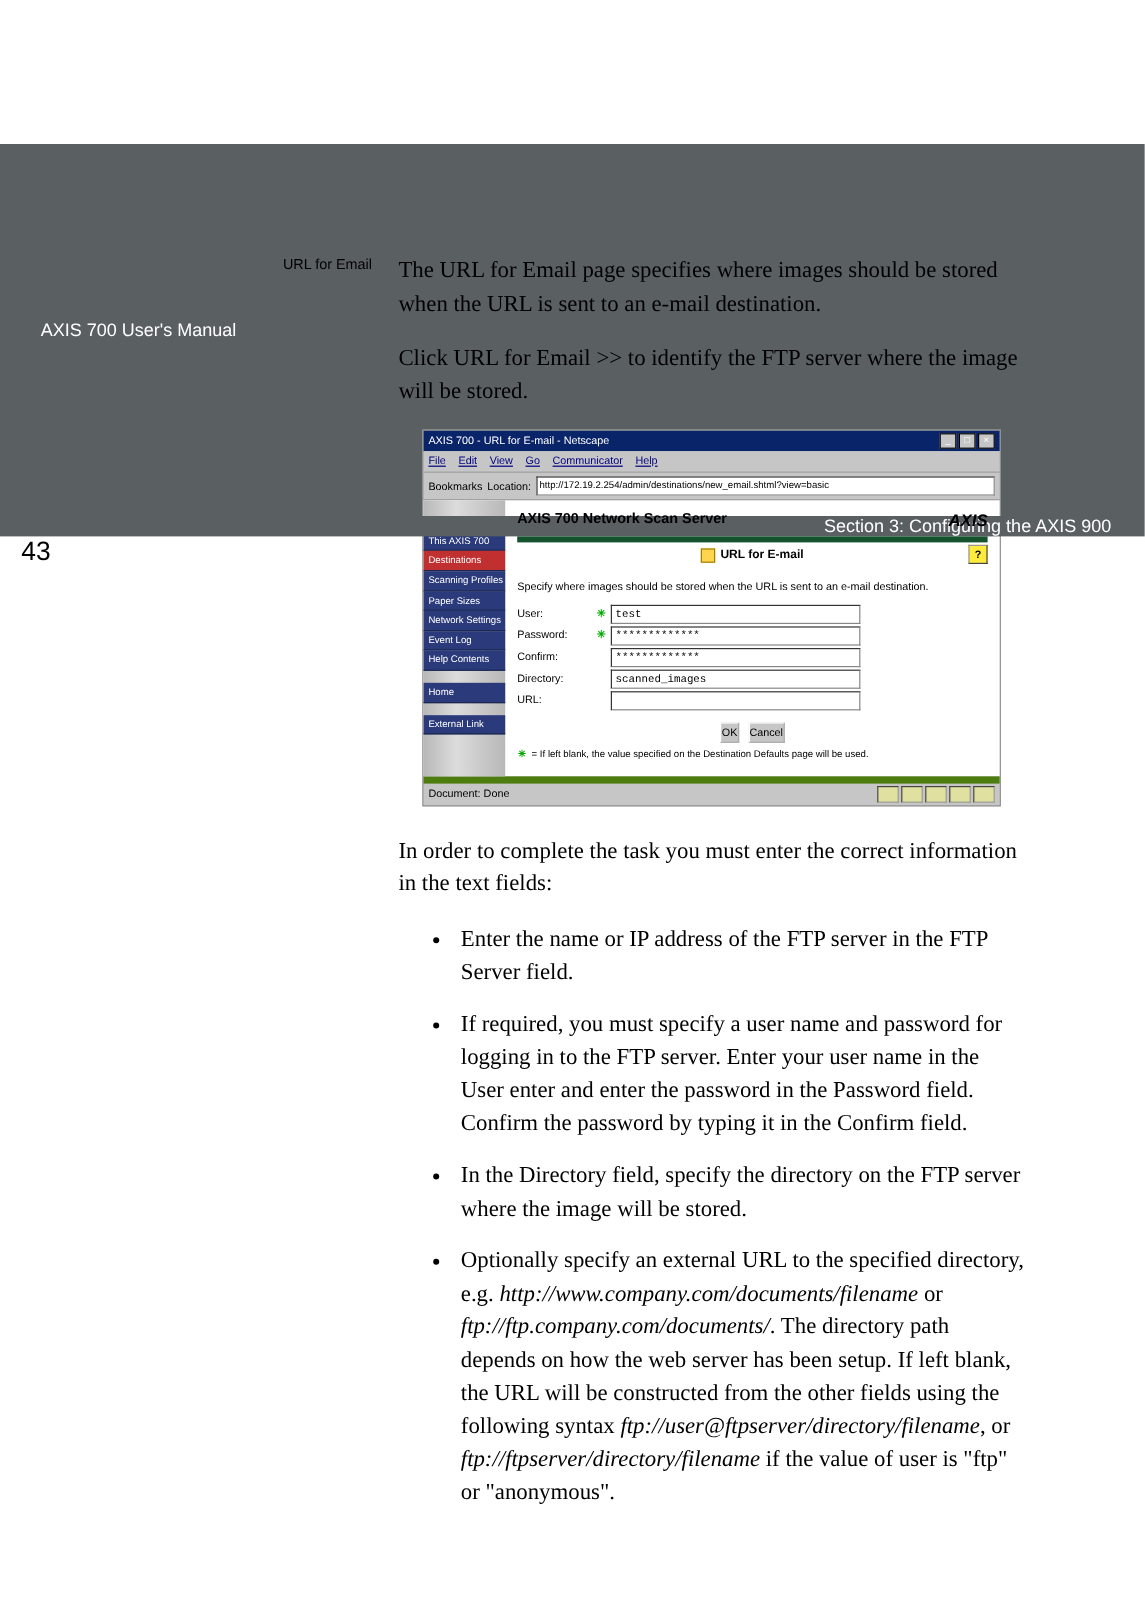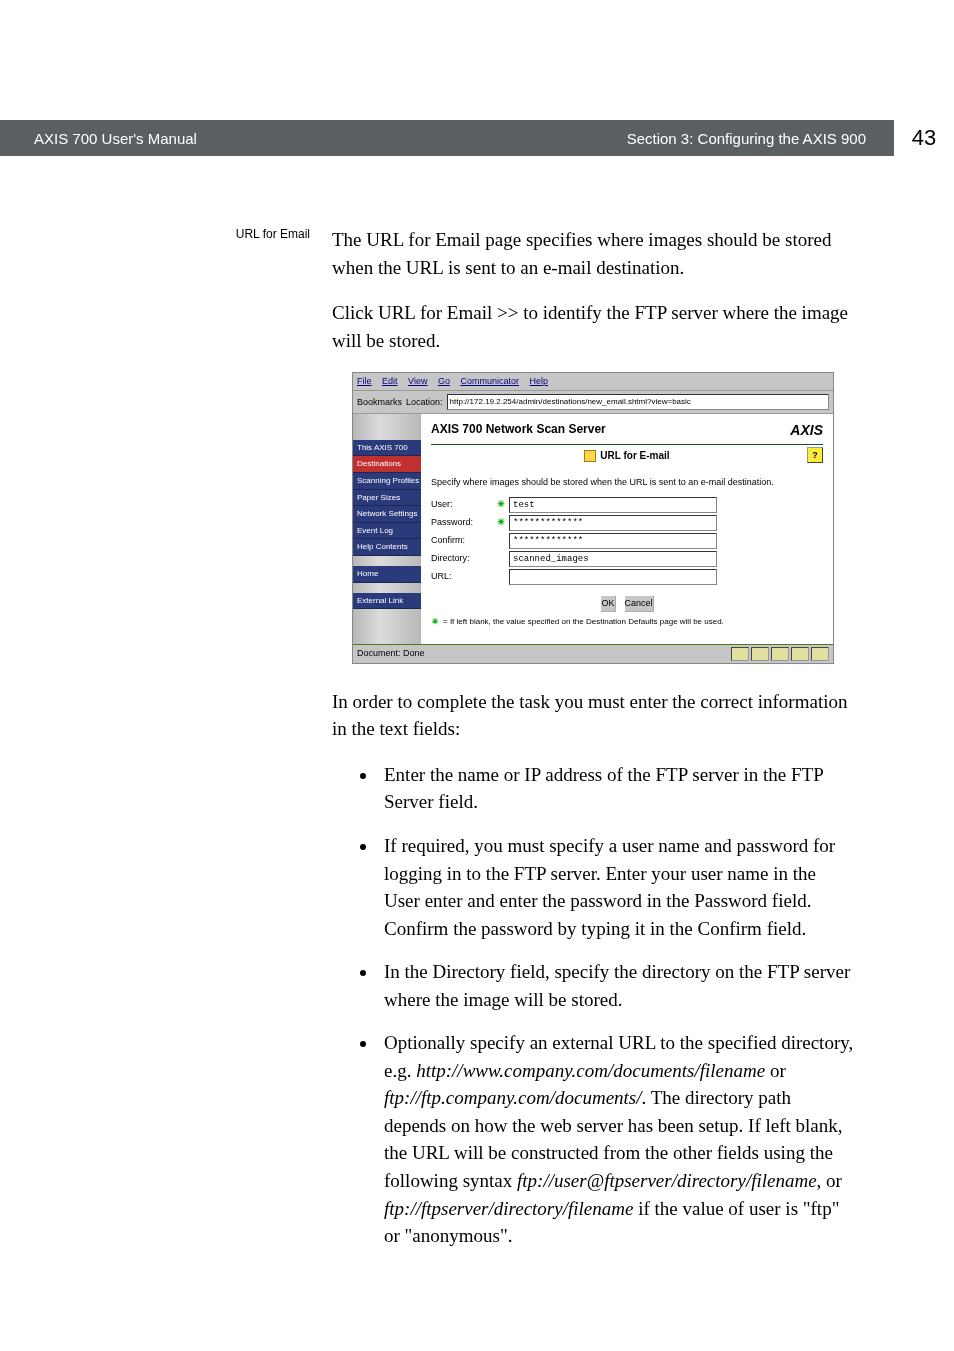--- a/index.html
+++ b/index.html
@@ -6,22 +6,23 @@
     margin: 0;
     padding: 0;
     background: #fff;
     font-family: "Times New Roman", Times, serif;
     color: #000;
     width: 954px;
   }
   .header-bar {
     display: flex;
     align-items: stretch;
-    height: 36px;
+    height: 22px;
     margin-top: 120px;
+    flex-direction: column;
   }
   .header-left {
     background: #5a5f62;
     color: #fff;
     flex: 0 0 310px;
     display: flex;
     align-items: center;
     padding-left: 34px;
     font-family: Arial, Helvetica, sans-serif;
     font-size: 15px;
@@ -151,21 +152,21 @@
   .ss-side-gap { height: 10px; }
   .ss-main {
     flex: 1;
     padding: 6px 10px;
     position: relative;
   }
   .ss-brandrow {
     display: flex;
     justify-content: space-between;
     align-items: center;
-    border-bottom: 1px solid #14532d;
+    border-bottom: 5px solid #14532d;
     padding-bottom: 4px;
     margin-bottom: 2px;
   }
   .ss-brand {
     font-family: Arial, sans-serif;
     font-weight: bold;
     font-size: 12px;
   }
   .ss-axis {
     font-family: Arial, sans-serif;
@@ -235,21 +236,21 @@
   }
   .ss-footnote {
     font-size: 8px;
     display: flex;
     align-items: flex-start;
     gap: 4px;
     margin-top: 4px;
   }
   .ss-statusbar {
     background: #c6c6c6;
-    border-top: 1px solid #4d7c0f;
+    border-top: 6px solid #4d7c0f;
     padding: 2px 4px;
     display: flex;
     justify-content: space-between;
     align-items: center;
     font-size: 9px;
   }
   .ss-statusicons {
     display: flex;
     gap: 2px;
   }
@@ -289,20 +290,28 @@
   <div class="row1">
     <div class="side-label">URL for Email</div>
     <div class="body-col">
       <p class="para">The URL for Email page specifies where images should be stored when the URL is sent to an e-mail destination.</p>
       <p class="para">
         <span>Click </span><span class="b">URL for Email &gt;&gt;</span><span> to identify the FTP server where the image will be stored.</span>
       </p>
 
       <div class="screenshot-wrap">
         <div class="screenshot">
+          <div class="ss-titlebar">
+            <span>AXIS 700 - URL for E-mail - Netscape</span>
+            <div class="ss-winbtns">
+              <div class="ss-winbtn">_</div>
+              <div class="ss-winbtn">□</div>
+              <div class="ss-winbtn">×</div>
+            </div>
+          </div>
           <div class="ss-menubar">
             <span>File</span>
             <span>Edit</span>
             <span>View</span>
             <span>Go</span>
             <span>Communicator</span>
             <span>Help</span>
           </div>
           <div class="ss-addrbar">
             <span>Bookmarks</span>

